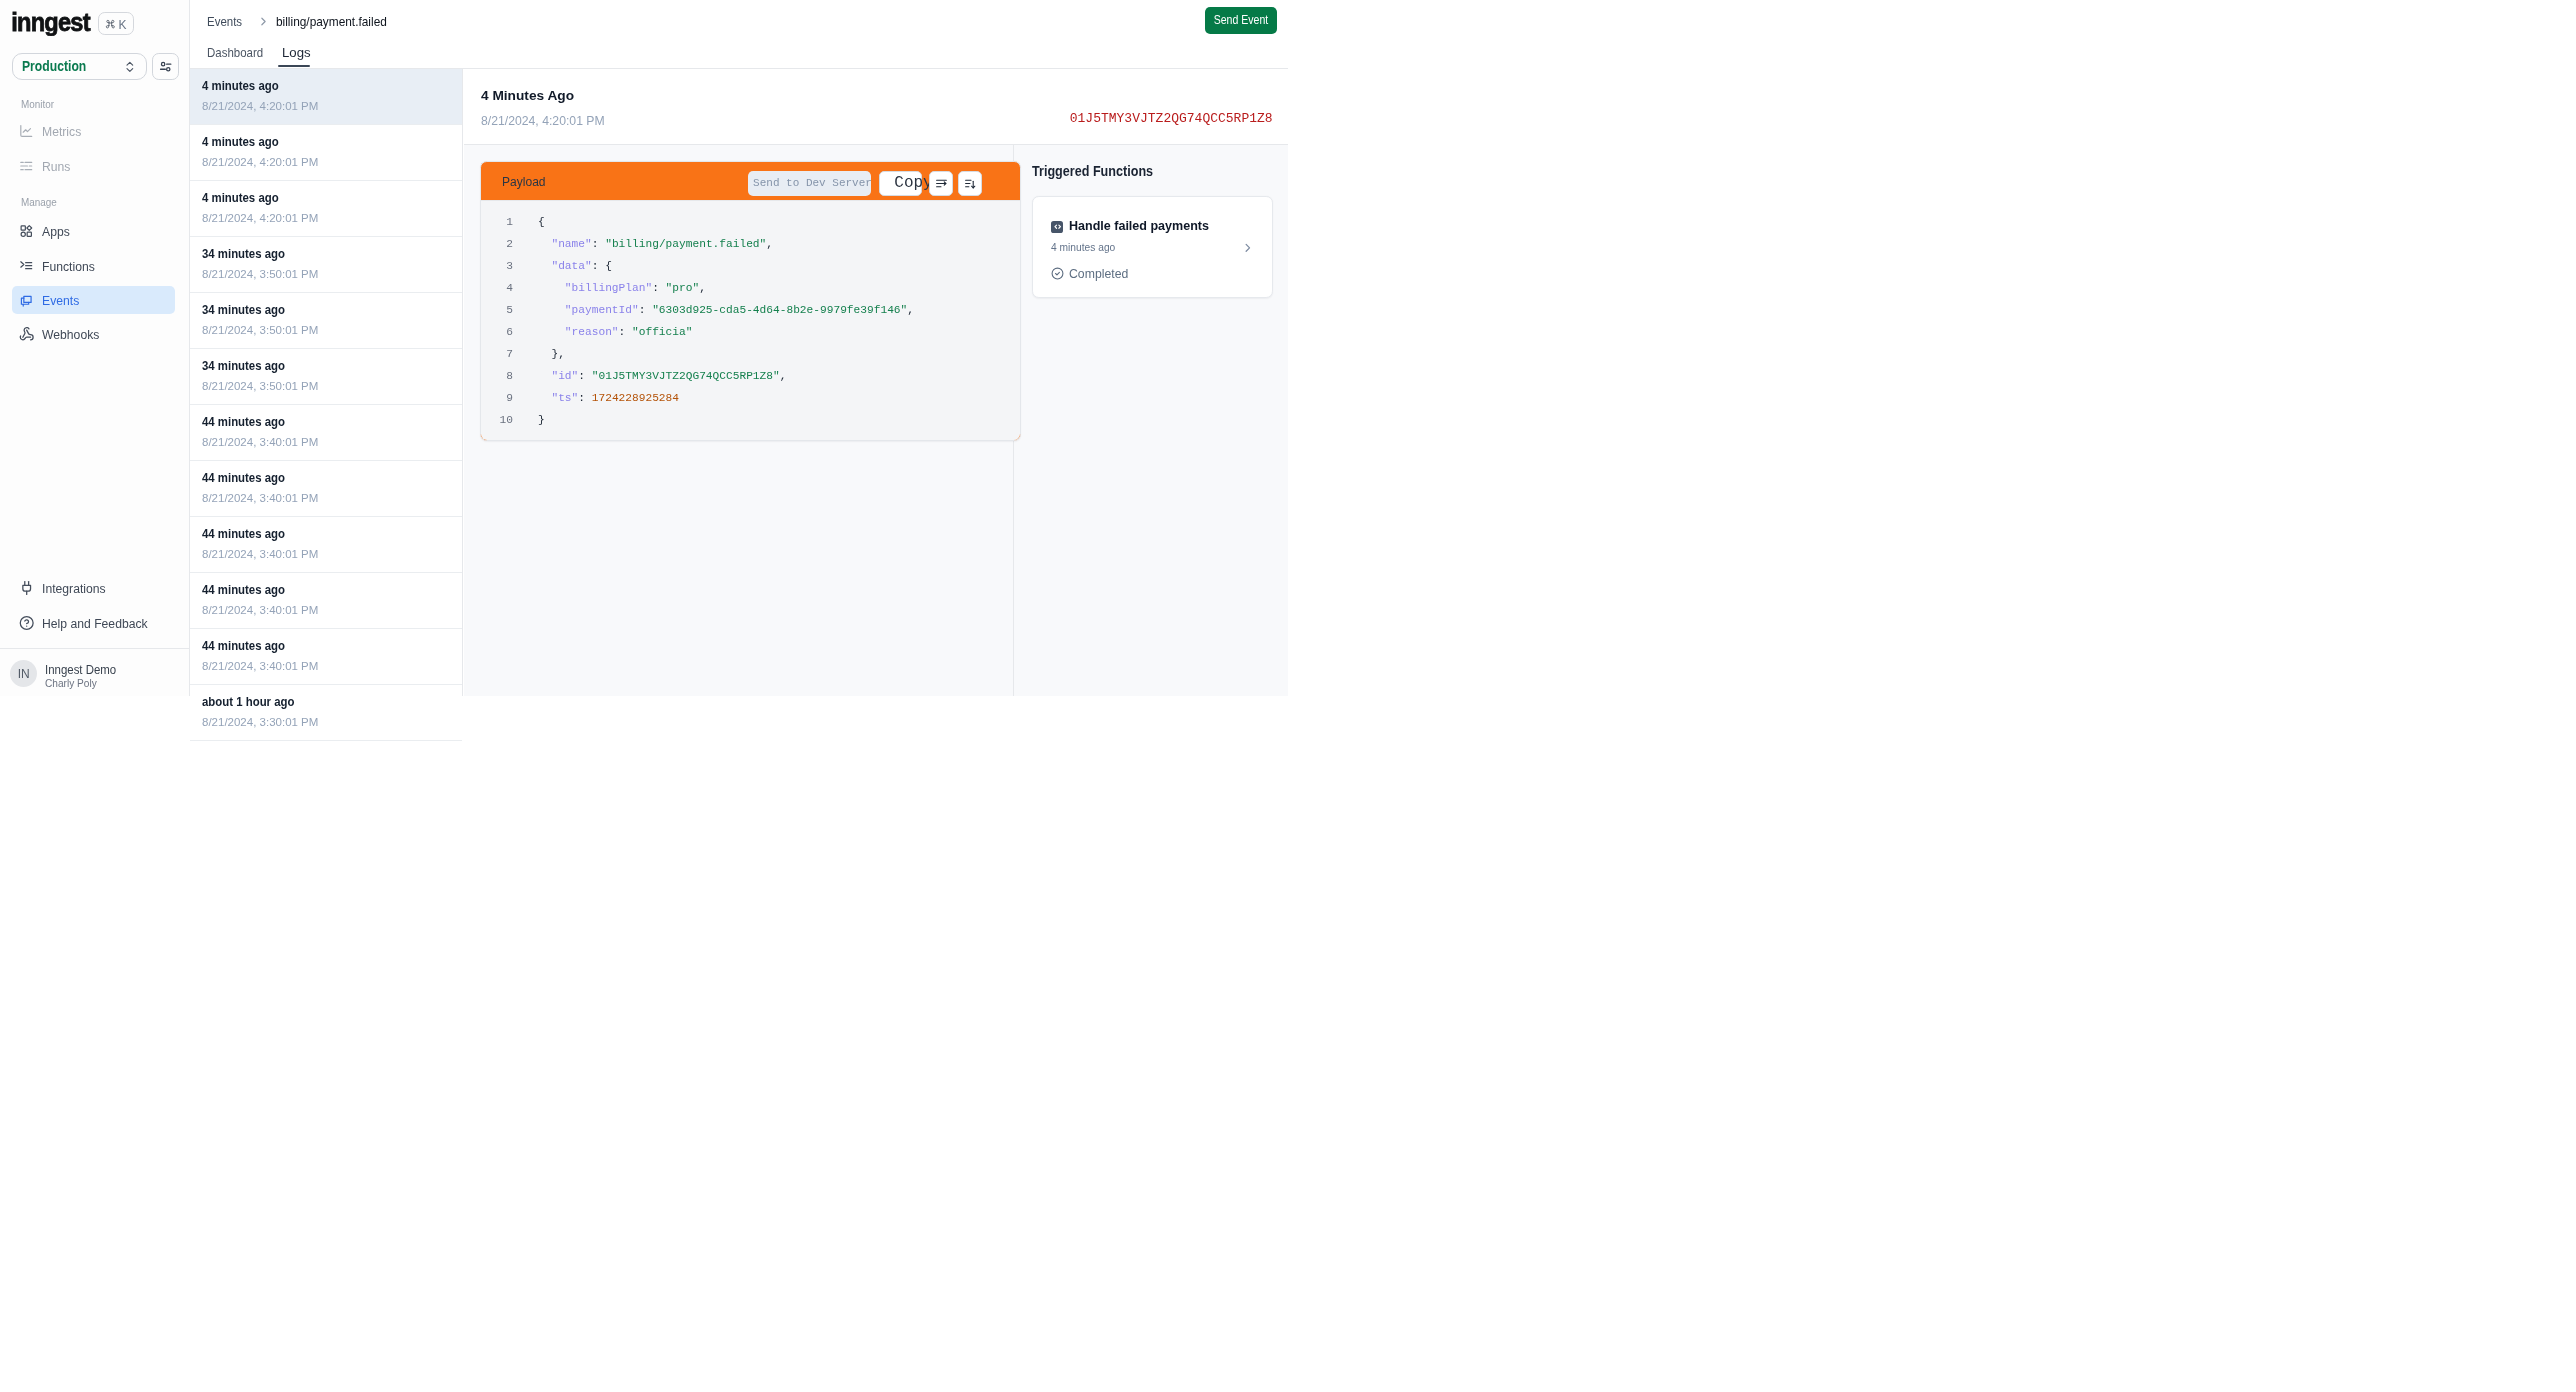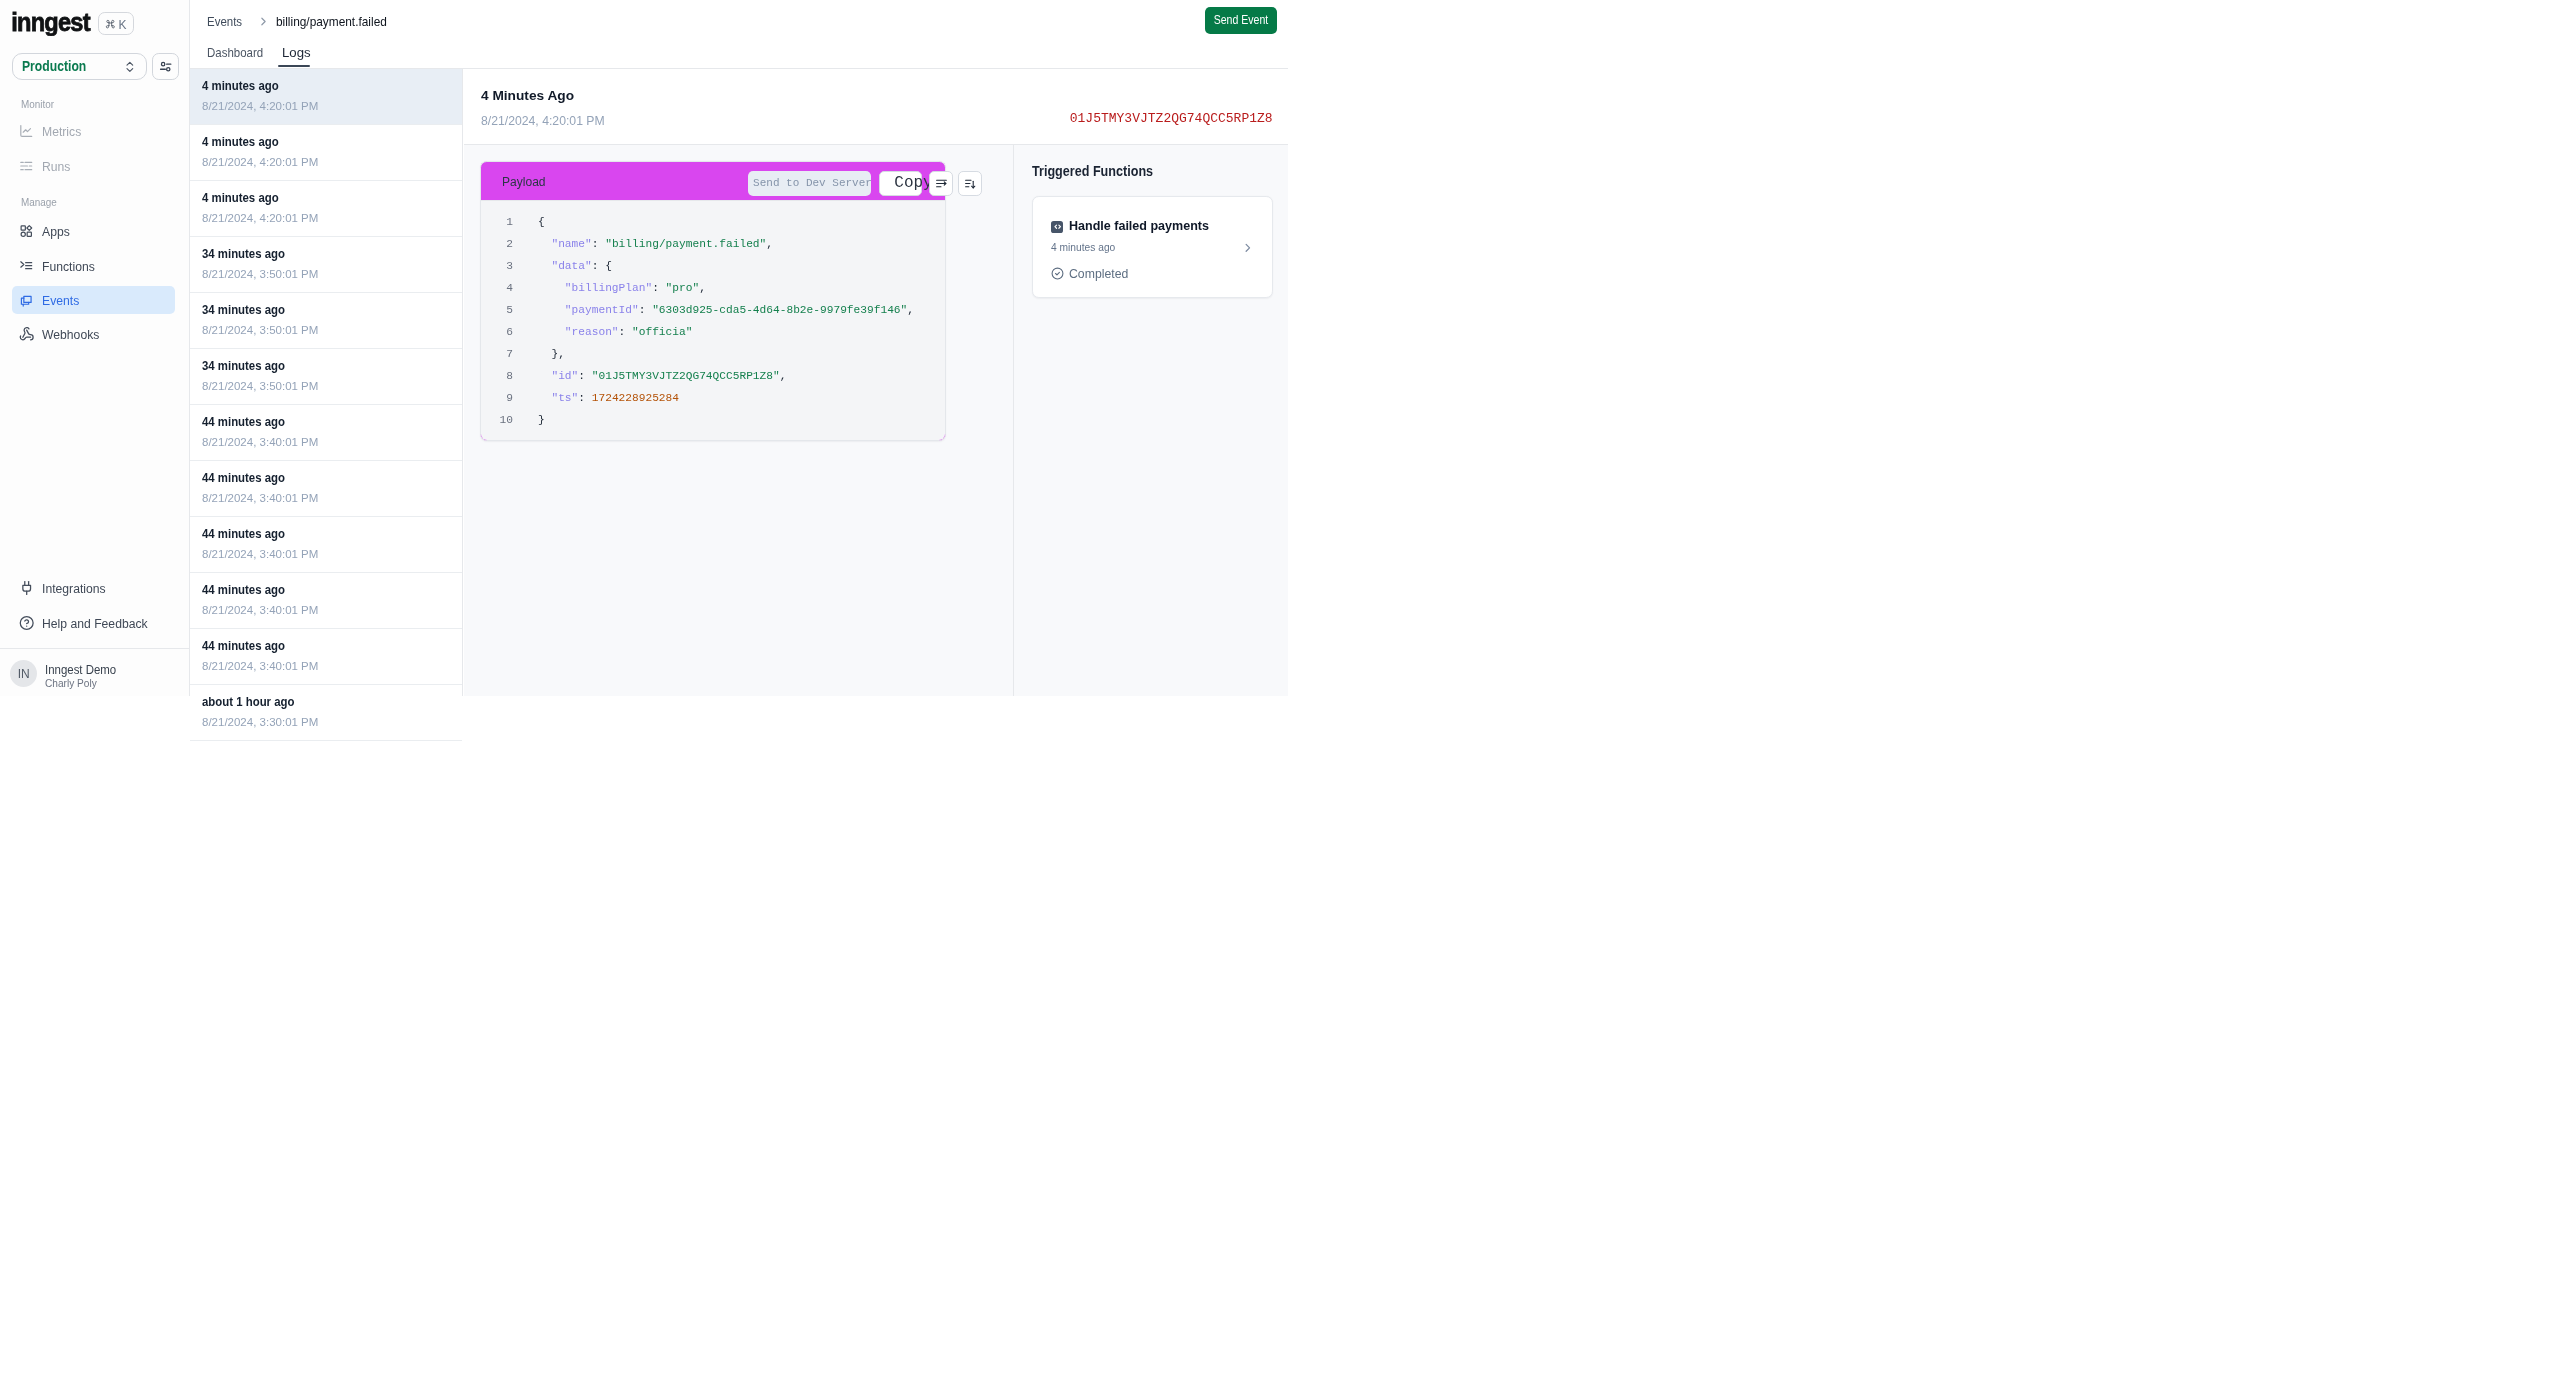--- a/index.html
+++ b/index.html
@@ -32,22 +32,22 @@
   .row.sel { background:#e8eef5; }
 
   
   #dhead { position:absolute; left:464px; top:69px; width:824px; height:76px;
     background:#fff; border-bottom:0.9px solid #e6e8eb; }
   #dbody { position:absolute; left:464px; top:145px; width:824px; height:551px;
     background:#f8f9fb; }
   #vsep { position:absolute; left:1013px; top:145px; width:0.9px; height:551px; background:#e6e8eb; }
 
   
-  #card { position:absolute; left:480px; top:161px; width:466px; height:280px;
-    background:#d946ef; border:0.9px solid #e4e7eb; border-radius:6.8px;
+  #card { position:absolute; left:480px; top:161px; width:541px; height:280px;
+    background:#f97316; border:0.9px solid #e4e7eb; border-radius:6.8px;
     box-shadow:0 0.9px 1.7px rgba(16,24,40,.05); }
   #card .hd { position:absolute; left:0; top:0; right:0; height:38px; }
   #card .hd .title { position:absolute; left:20.5px; top:50%; transform:translateY(-50%) scaleX(0.88);
     transform-origin:left center; font-size:13.7px; color:#2b3645; }
   .btn { position:absolute; top:8.5px; height:25px; border-radius:5.1px; font-size:11.5px;
     display:flex; align-items:center; justify-content:center; white-space:nowrap;font-family:Liberation Mono, monospace; }
   #code { position:absolute; left:0; top:38px; right:0; bottom:0; background:#f4f5f7;
     border-top:0.9px solid #e6e8eb; border-radius:0 0 6px 6px;
     font-family:"Liberation Mono", monospace; font-size:11.2px; line-height:22px;
     padding-top:9.8px; }

